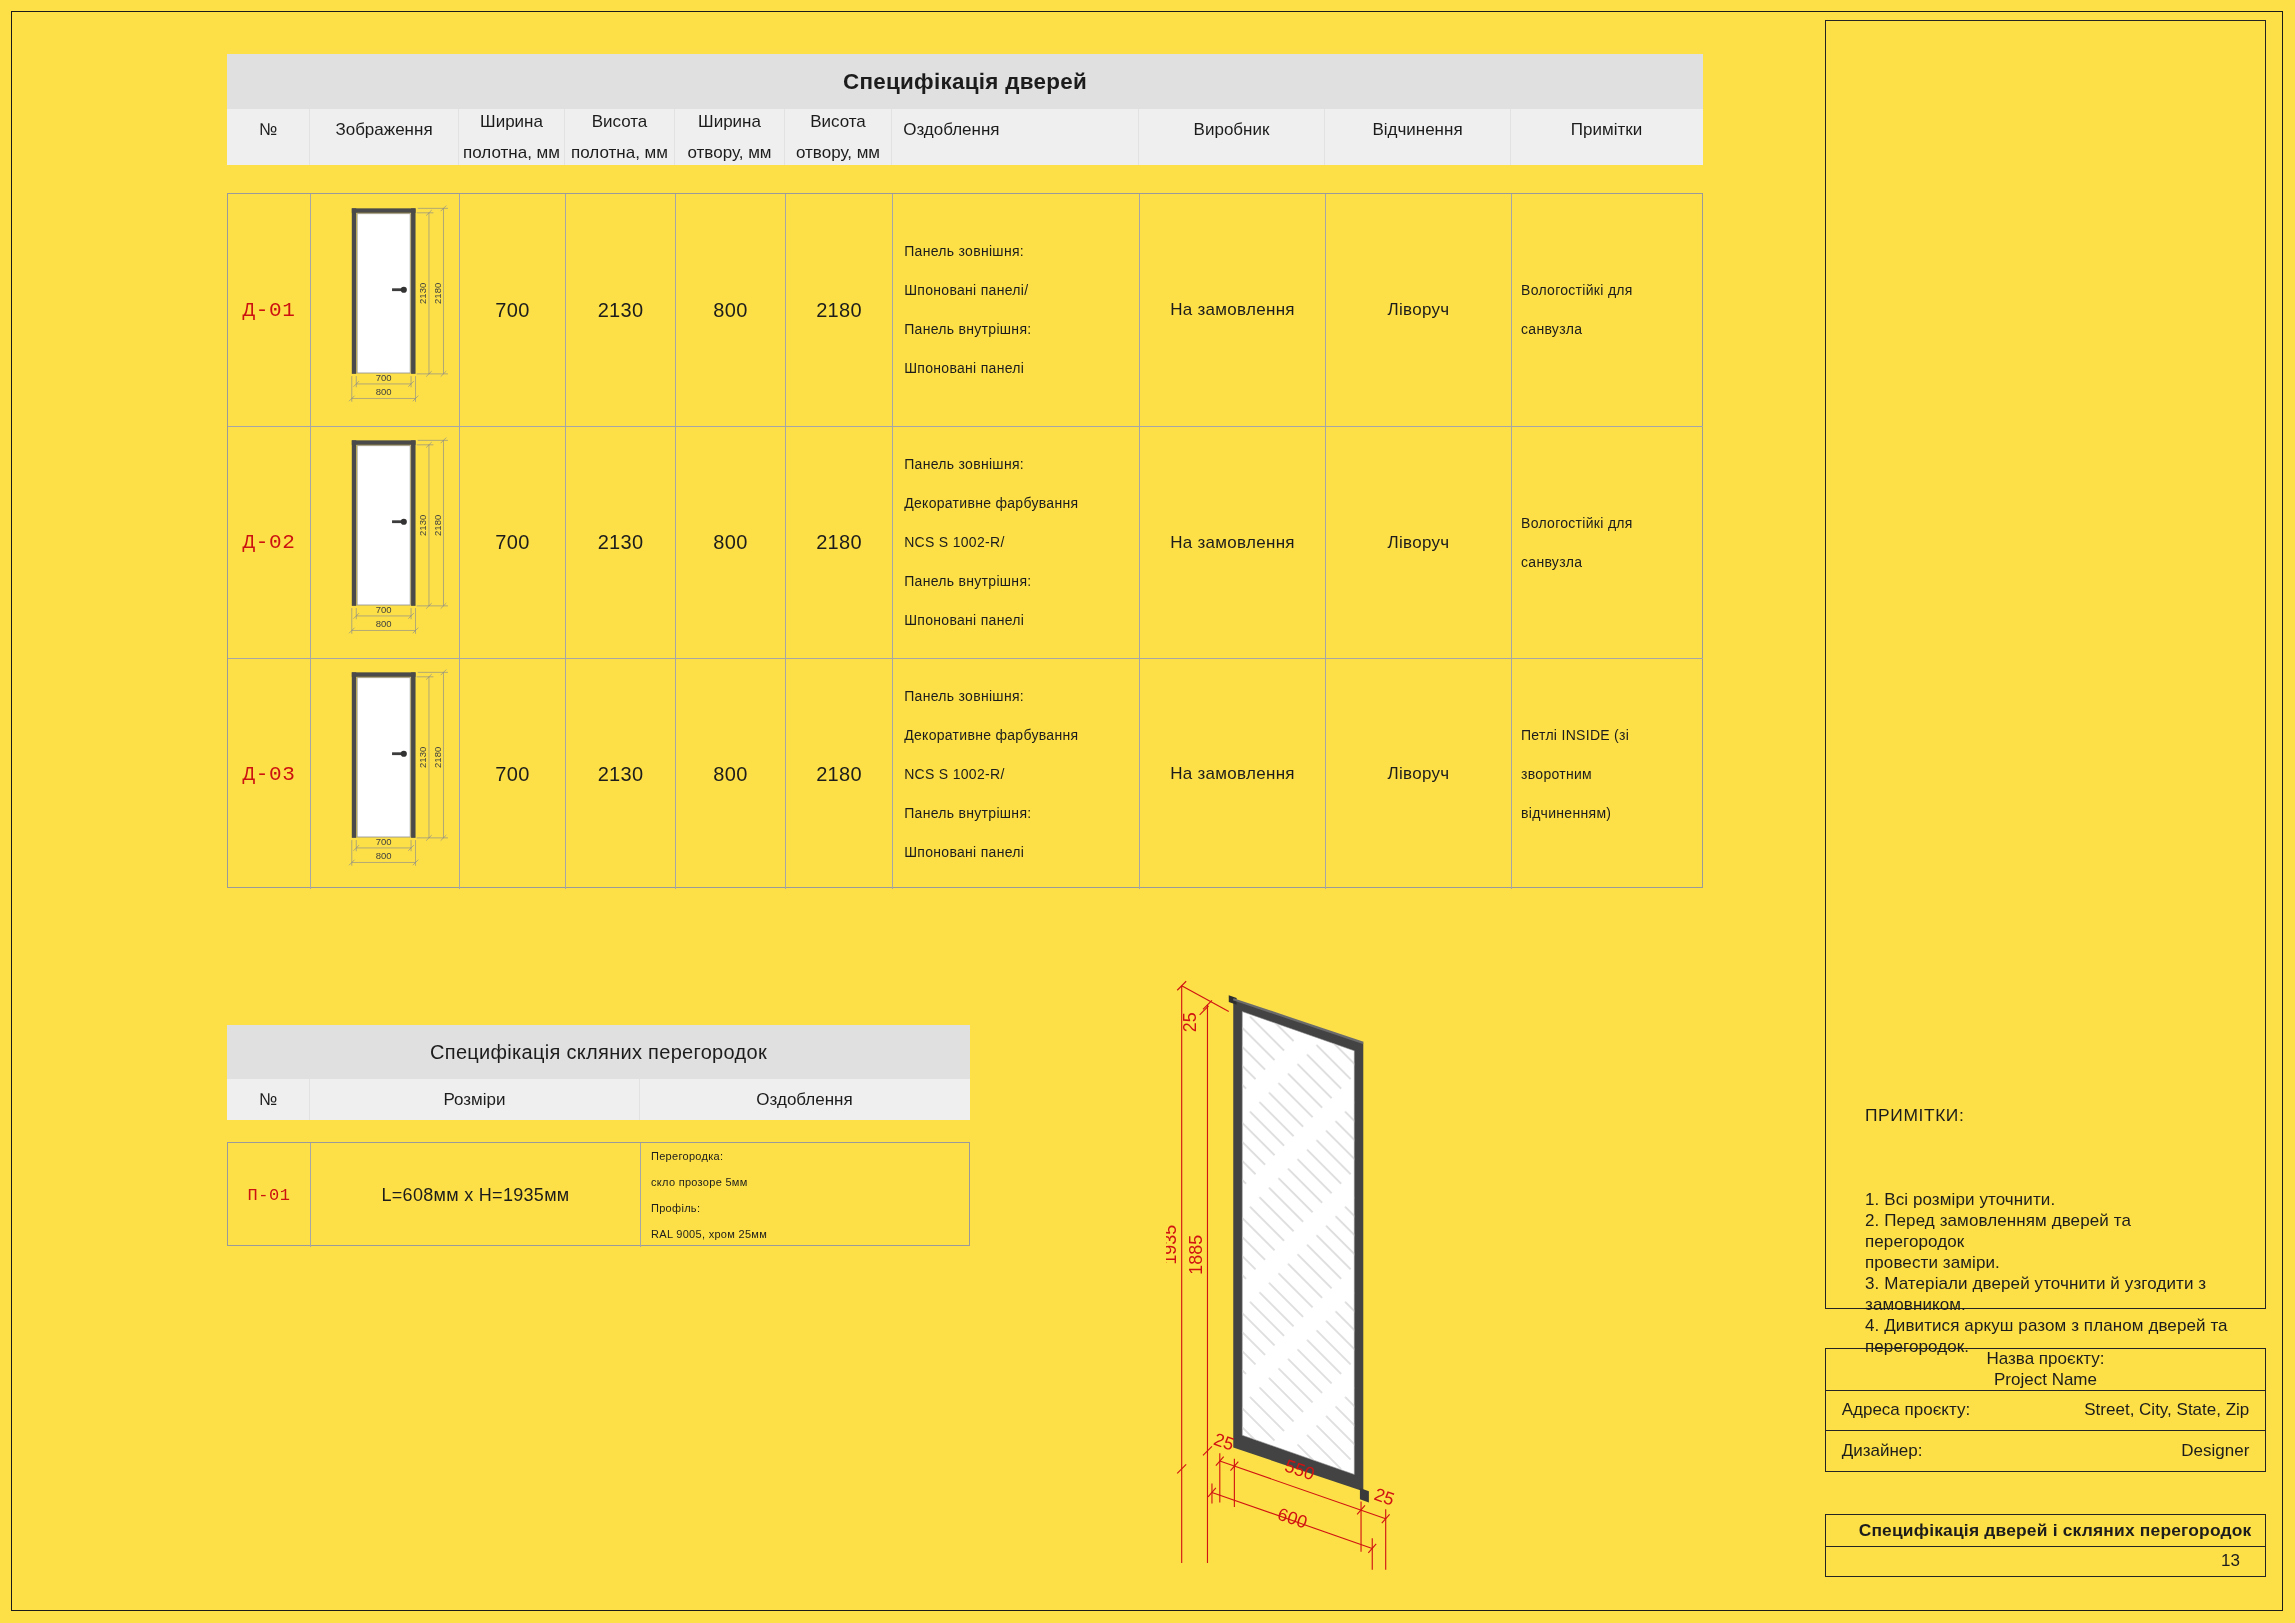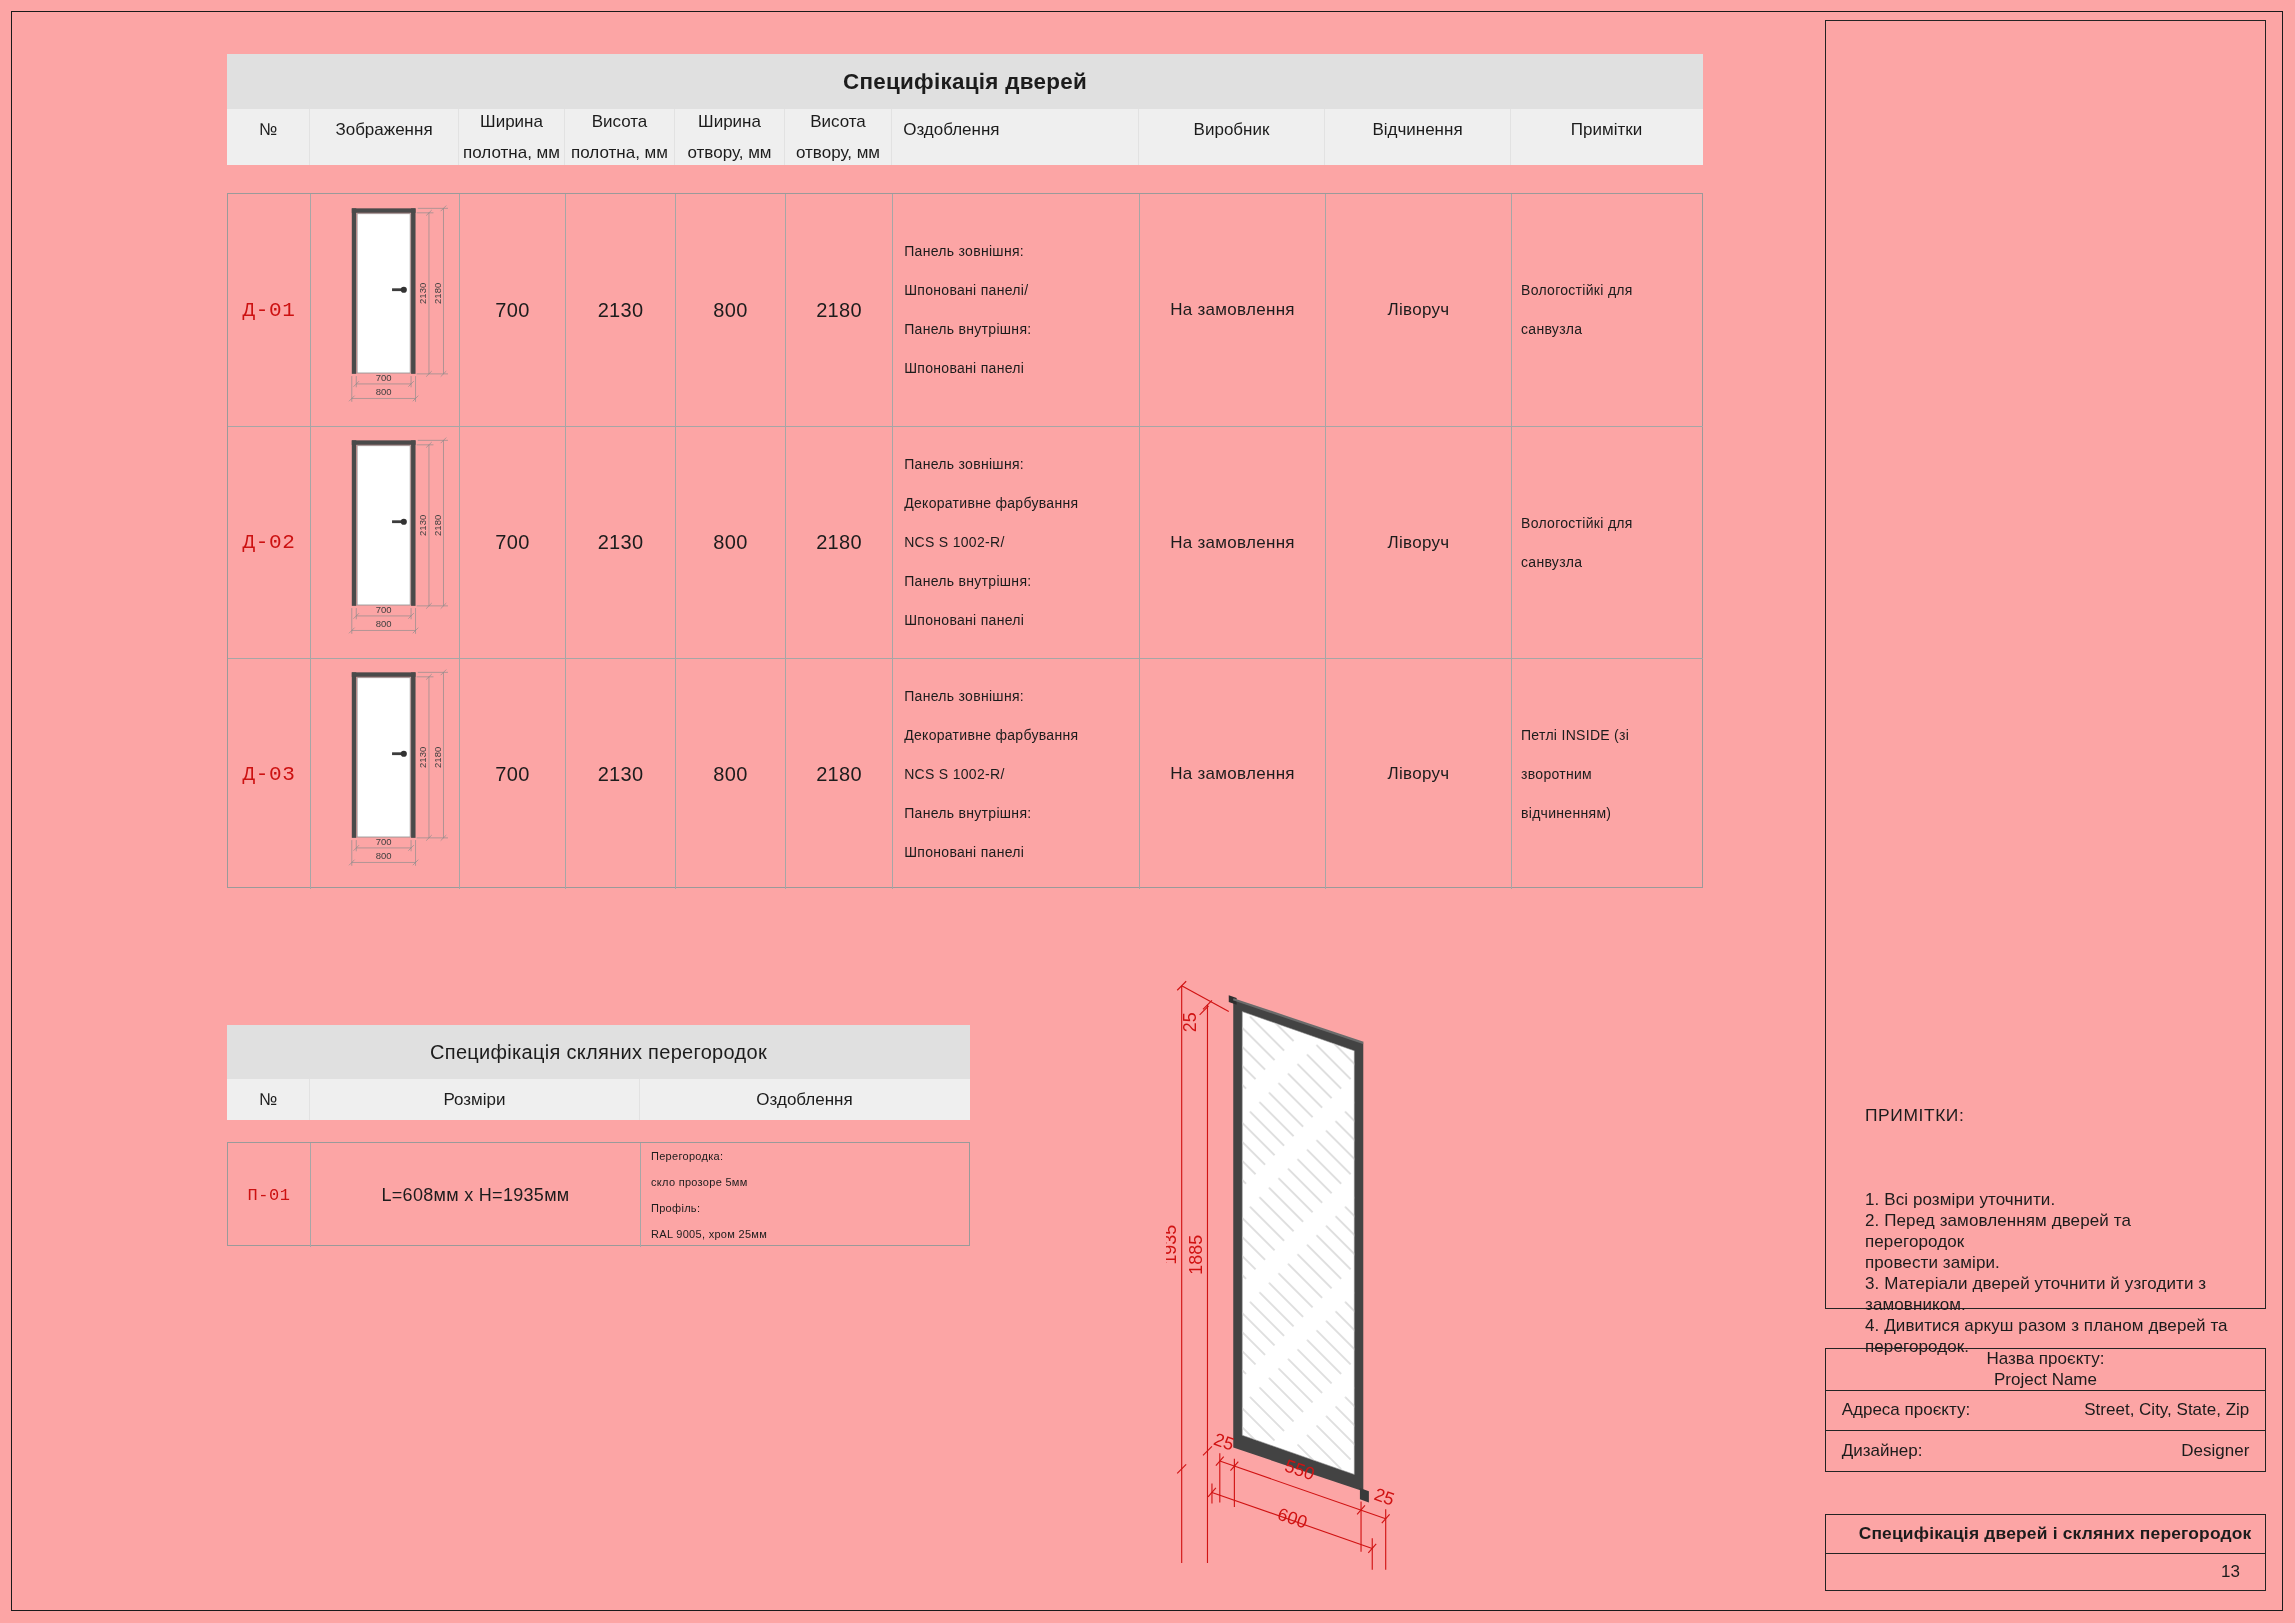--- a/index.html
+++ b/index.html
@@ -1,16 +1,16 @@
 <!DOCTYPE html>
 <html style="font-size:9px"><head>
 <meta charset="utf-8">
 <style>
   html,body{margin:0;padding:0;background:#ffffff;}
-  .sheet{position:relative;width:2295px;height:1624px;background:#fca5a5;
+  .sheet{position:relative;width:2295px;height:1624px;background:#fde047;
          font-family:"Liberation Sans", sans-serif;color:#1c1c1c;overflow:hidden;}
   .abs{position:absolute;}
   .sheet-frame{left:11.2px;top:11.2px;width:2270px;height:1598px;border:1.7px solid #1a1a1a;}
 
   
   .t1-title{left:227px;top:54px;width:1476px;height:55px;background:#e0e0e0;
             display:flex;align-items:center;justify-content:center;
             font-size:22.4px;font-weight:bold;letter-spacing:0.3px;}
   .t1-header{left:227px;top:109px;width:1476px;height:56px;background:#efefef;
              display:grid;grid-template-columns:82px 149px 106px 110px 110px 107px 247px 186px 186px 192px;}
@@ -47,21 +47,21 @@
 
   
   .notes-box{left:1825px;top:19.6px;width:441px;height:1289px;border:1.7px solid #242424;box-sizing:border-box;}
   .notes-title{left:1865px;top:1105px;font-size:17.4px;letter-spacing:0.6px;}
   .notes-lines{left:1865px;top:1145px;width:364px;font-size:17px;line-height:21px;letter-spacing:0.1px;margin-top:44px;}
   .proj-box{left:1825px;top:1348px;width:441px;height:124px;border:1.7px solid #242424;box-sizing:border-box;
             display:grid;grid-template-rows:1fr 1fr 1fr;}
   .proj-row{display:flex;align-items:center;justify-content:space-between;
             padding:0 15.7px;font-size:17px;border-top:1.1px solid #242424;}
   .proj-row:first-child{border-top:none;flex-direction:column;}
-  .tb-box{left:1825px;top:1514px;width:441px;height:77px;border:1.7px solid #242424;box-sizing:border-box;
+  .tb-box{left:1825px;top:1514px;width:441px;height:63px;border:1.7px solid #242424;box-sizing:border-box;
           display:grid;grid-template-rows:1fr 1fr;}
   .tb-title{display:flex;align-items:center;justify-content:flex-end;padding-right:13.5px;
             font-size:17.4px;font-weight:bold;letter-spacing:0.2px;}
   .tb-page{display:flex;align-items:center;justify-content:flex-end;padding-right:25px;
            font-size:17px;border-top:1.1px solid #242424;}
 
   
   .door-svg{width:112px;height:208px;}
   text{font-family:"Liberation Sans", sans-serif;}
 </style>

